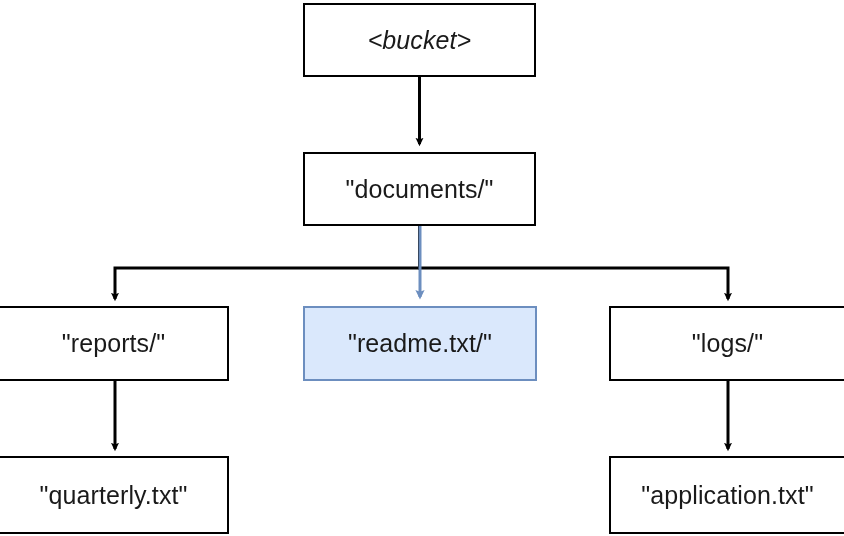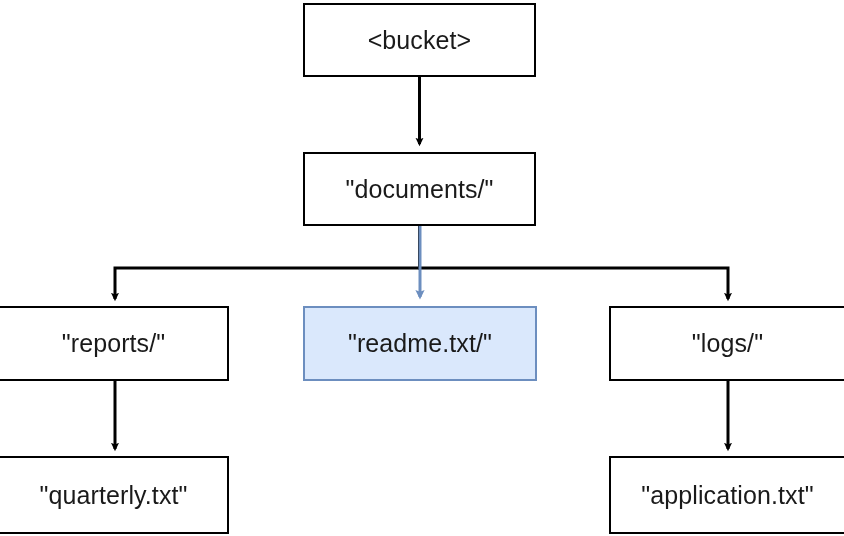--- a/index.html
+++ b/index.html
@@ -47,21 +47,21 @@
   }
   .node.highlight {
     background: #dae8fc;
     border: 2px solid #6c8ebf;
   }
   .node.highlight .node-label {
     color: #1a1a1a;
   }
 
   
-  #node-bucket       { left: 303px; top: 3px;   width: 233px; height: 74px; }
+  #node-bucket       { left: 303px; top: 3px;   width: 233px; height: 74px; font-style: italic; }
   #node-documents    { left: 303px; top: 152px; width: 233px; height: 74px; }
   #node-reports      { left: -2px;  top: 306px; width: 231px; height: 75px; }
   #node-readme       { left: 303px; top: 306px; width: 234px; height: 75px; }
   #node-logs         { left: 609px; top: 306px; width: 237px; height: 75px; }
   #node-quarterly    { left: -2px;  top: 456px; width: 231px; height: 78px; }
   #node-application  { left: 609px; top: 456px; width: 237px; height: 78px; }
 </style>
 </head>
 <body>
 

